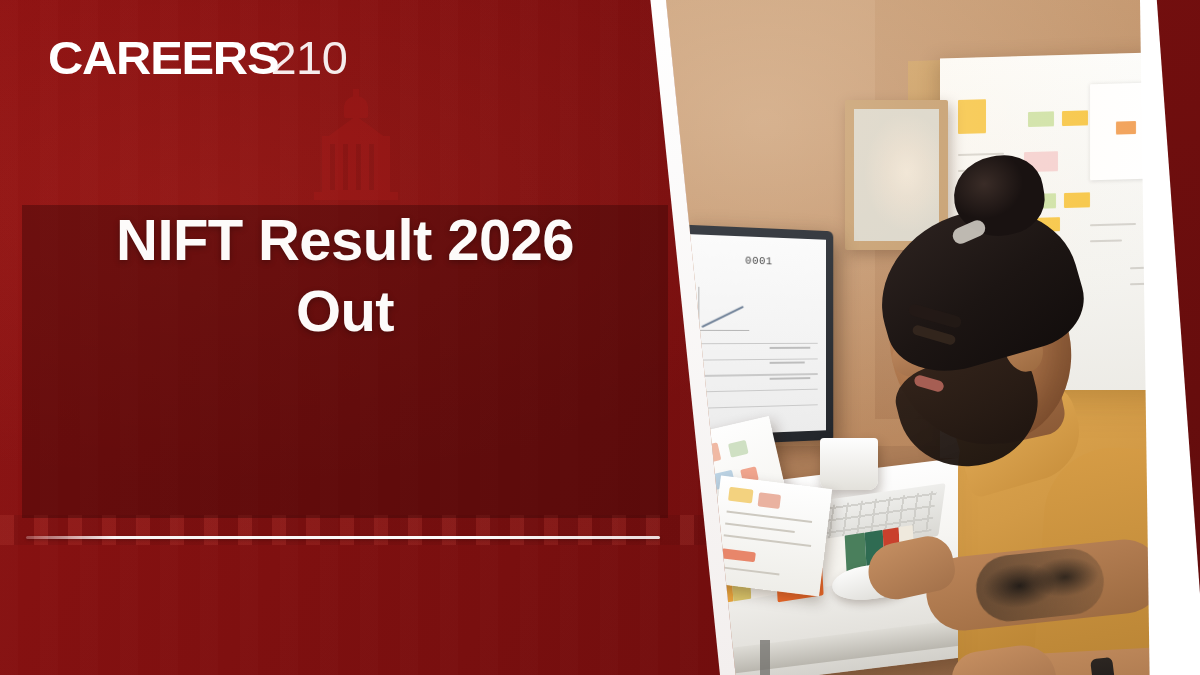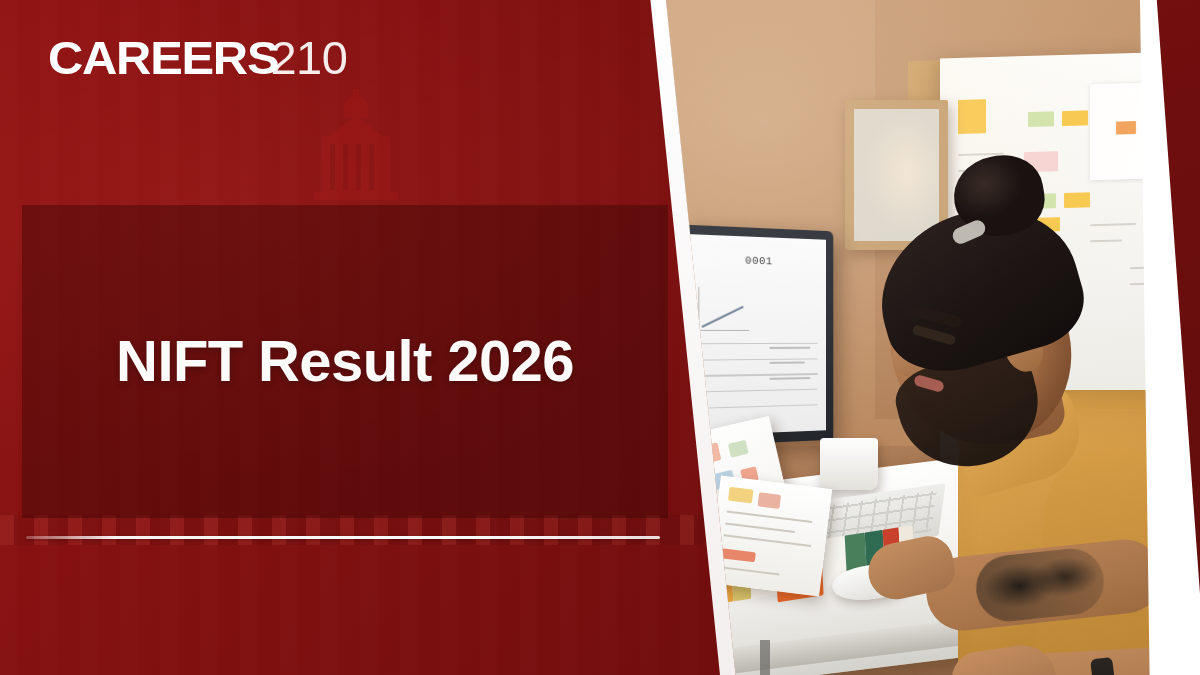--- a/index.html
+++ b/index.html
@@ -392,21 +392,21 @@
     letter-spacing:-0.5px; margin-left:1px;
   }
 
   
   .headline-card {
     position:absolute; left:22px; top:205px; width:646px; height:313px; z-index:6;
     background: rgba(52,6,6,.40);
   }
   .headline {
     position:absolute; left:22px; top:205px; width:646px; height:313px; z-index:7;
-    display:flex; align-items:center; justify-content:center;
+    display:flex; justify-content:center;
     padding:0 36px;
   }
   .headline-text {
     font-size:58px;
     font-weight:bold;
     color:#fdfbfa;
     text-align:center;
     line-height:1.22;
     letter-spacing:-0.6px;
     text-shadow: 0 2px 6px rgba(0,0,0,.28);
@@ -566,18 +566,19 @@
 
   <div class="logo">
     <span class="logo-careers">CAREERS</span>
       <span class="logo-360">210</span>
   </div>
 
   <div class="headline-card"></div>
   <div class="headline">
     <div class="headline-text">
       <span>NIFT Result 2026</span><br>
+      <span>Out</span>
     </div>
   </div>
 
   <div class="rule"></div>
 
 </div>
 
 </body></html>

